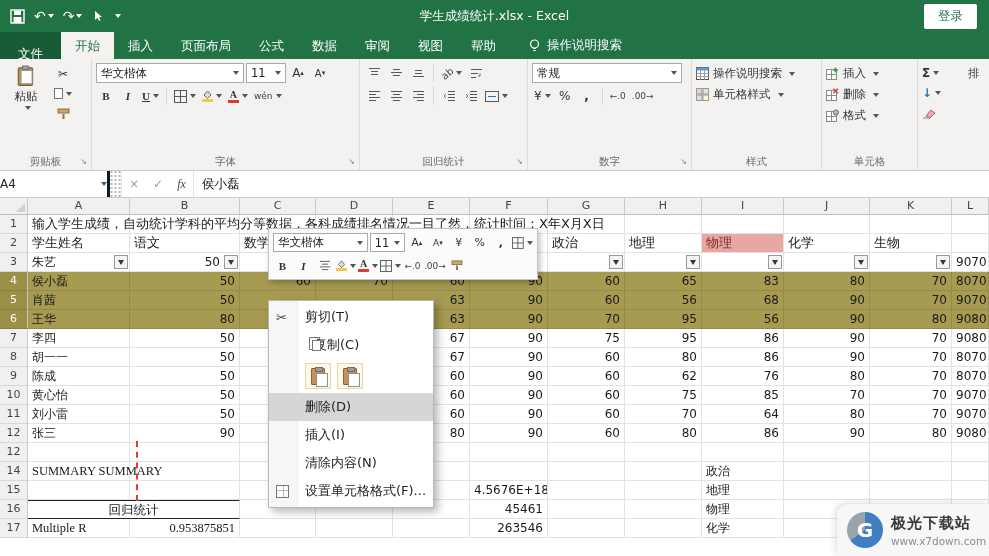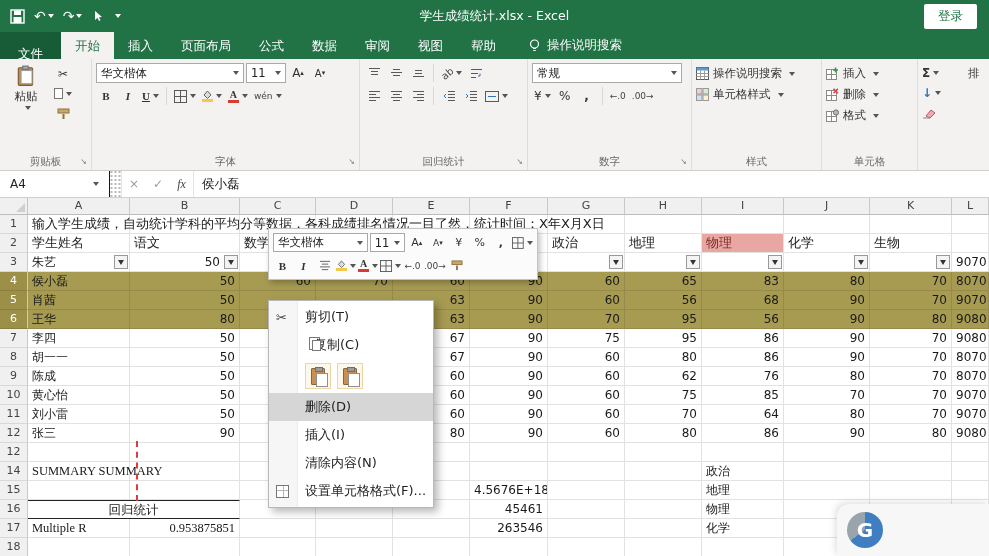--- a/index.html
+++ b/index.html
@@ -56,21 +56,21 @@
   .i-fontcolor i { width:11px; height:3px; background:#d83b31; display:block; }
   .i-fillbar i { width:11px; height:3px; background:#f2c94c; display:block; }
   .smalltxt { font-size:9px; color:#444; white-space:nowrap; }
   .stylerow { display:flex; align-items:center; gap:4px; height:21px; font-size:11.5px; color:#333; white-space:nowrap; }
   .edit-row { display:flex; align-items:center; height:20px; font-size:12px; color:#333; position:relative; }
   .edit-sortcut { position:absolute; left:46px; font-size:11.5px; white-space:nowrap; }
   .orient { display:inline-block; transform:rotate(-40deg); font-size:10px; color:#444; }
 
   
   .fbar { height:27px; display:flex; align-items:stretch; background:#fff; border-bottom:1px solid #d0cfce; }
-  .namebox { width:110px; border-right:1px solid #0f172a; display:flex; align-items:center; font-size:12px; padding:0 10px; color:#222; }
+  .namebox { width:110px; border-right:3px solid #0f172a; display:flex; align-items:center; font-size:12px; padding:0 0; color:#222; }
   .namebox .nbv { flex:1; }
   .fb-handle { width:12px; border-right:1px solid #e4e4e4; background:
       radial-gradient(circle, #b8b8b8 1px, transparent 1.2px) center/4px 4px; }
   .fb-btn { width:24px; display:flex; align-items:center; justify-content:center; font-size:12px; color:#9b9b9b; }
   .fb-btn.fx { color:#444; font-style:italic; font-family:"Liberation Serif",serif; border-right:1px solid #e4e4e4; }
   .fb-input { flex:1; display:flex; align-items:center; padding:0 8px; font-size:12.5px; color:#111; }
 
   
   .grid { position:relative; background:#fff; }
   .g-colhead { display:flex; height:17px; }
@@ -753,35 +753,20 @@
         <div class="g-cell" style="width: 77px;"></div>
         <div class="g-cell" style="width: 77px;"></div>
         <div class="g-cell num" style="width: 78px;">263546</div>
         <div class="g-cell" style="width: 77px;"></div>
         <div class="g-cell" style="width: 77px;"></div>
         <div class="g-cell" style="width: 82px;">化学</div>
         <div class="g-cell" style="width: 86px;"></div>
         <div class="g-cell" style="width: 82px;"></div>
         <div class="g-cell" style="width: 37px;"></div>
       </div>
-      <div class="g-row">
-        <div class="g-rh">18</div>
-        <div class="g-cell" style="width: 102px;"></div>
-        <div class="g-cell" style="width: 110px;"></div>
-        <div class="g-cell" style="width: 76px;"></div>
-        <div class="g-cell" style="width: 77px;"></div>
-        <div class="g-cell" style="width: 77px;"></div>
-        <div class="g-cell" style="width: 78px;"></div>
-        <div class="g-cell" style="width: 77px;"></div>
-        <div class="g-cell" style="width: 77px;"></div>
-        <div class="g-cell" style="width: 82px;"></div>
-        <div class="g-cell" style="width: 86px;"></div>
-        <div class="g-cell" style="width: 82px;"></div>
-        <div class="g-cell" style="width: 37px;"></div>
-      </div>
     </div>
 
   <div class="redline"></div>
 
   <div class="minibar">
     <div class="mb-row">
       <div class="combo mb-font">
           <span class="cval">华文楷体</span>
           <span class="caret-down"></span>
         </div>
@@ -889,15 +874,19 @@
       <div class="cm-item">
         <span class="cmicon i-fmt"></span>
         <span>设置单元格格式(F)...</span>
       </div>
     </div>
 
   <div class="watermark">
     <div class="wm-logo">
         <span>G</span>
       </div>
+    <div class="wm-texts">
+      <div class="wm-name">极光下载站</div>
+      <div class="wm-url">www.x7down.com</div>
+    </div>
   </div>
 
 </div>
 
 </body></html>

